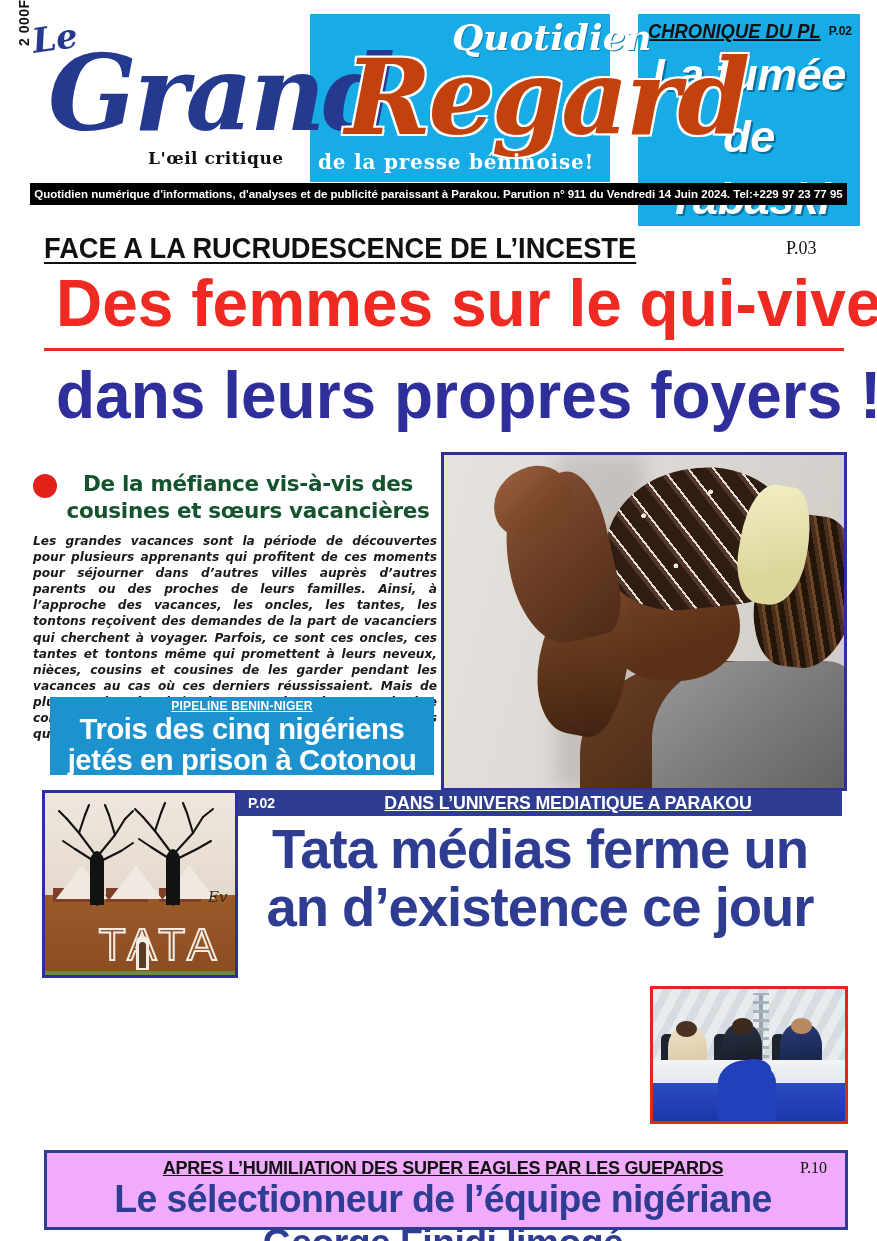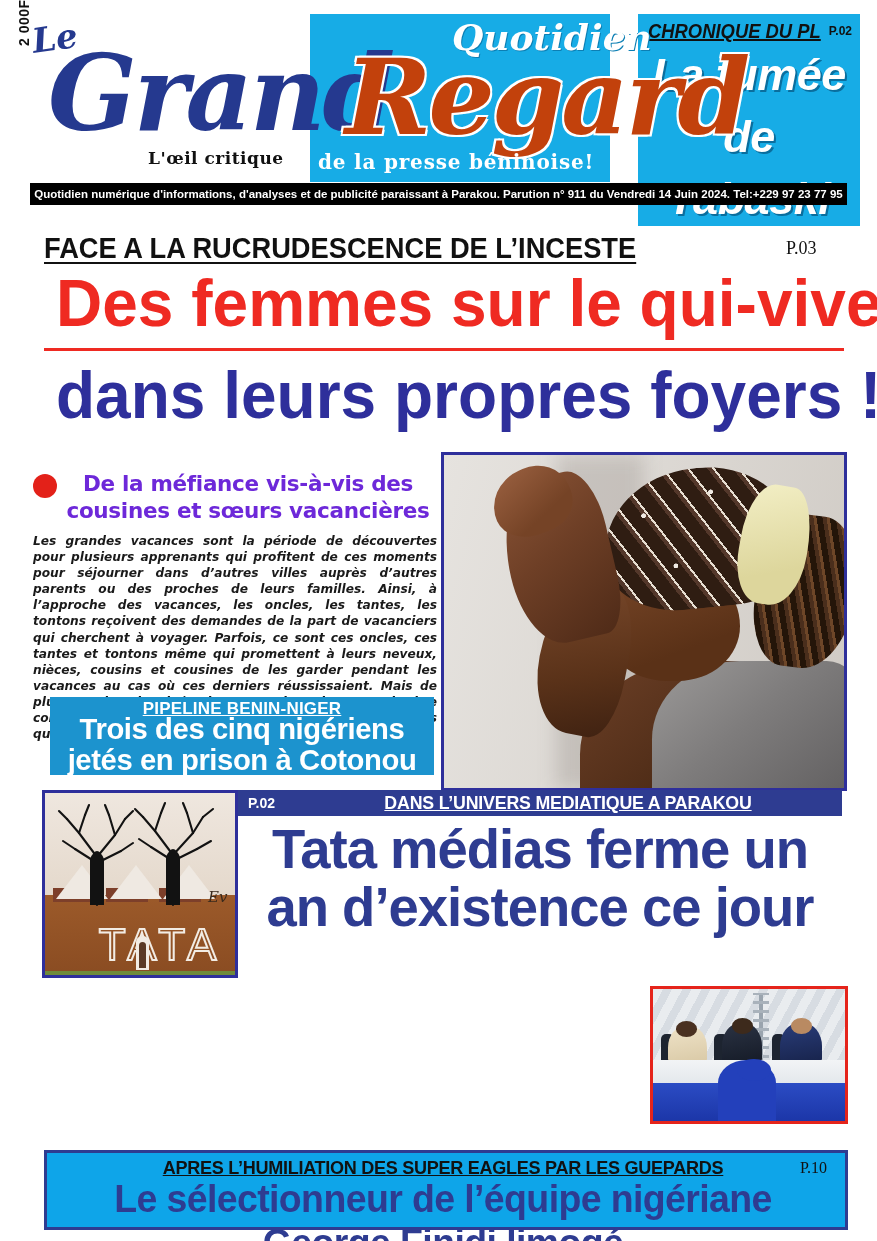--- a/index.html
+++ b/index.html
@@ -120,36 +120,36 @@
   }
 
   
   .bullet{
     position:absolute;left:33px;top:474px;width:24px;height:24px;
     border-radius:50%;background:#E32119;
   }
   .subhead{
     position:absolute;left:62px;top:470px;width:372px;
     font-family:"DejaVu Sans",sans-serif;font-weight:bold;font-size:21.5px;
-    line-height:27px;color:#6d28d9;text-align:center;letter-spacing:-.3px;
+    line-height:27px;color:#14532d;text-align:center;letter-spacing:-.3px;
   }
   .body-text{
     position:absolute;left:33px;top:533px;width:404px;
     font-family:"DejaVu Sans",sans-serif;font-style:italic;font-weight:bold;
     font-size:12.2px;line-height:16.1px;color:#1a1a1a;text-align:justify;
   }
 
   
   .pipeline{
     position:absolute;left:50px;top:697px;width:384px;height:78px;
     background:#1C93CE;
   }
   .pipeline-kicker{
     position:absolute;left:0;top:2px;width:384px;text-align:center;
-    font-family:"Liberation Sans",sans-serif;font-weight:bold;font-size:17px;
+    font-family:"Liberation Sans",sans-serif;font-weight:bold;font-size:12px;
     color:#fff;text-decoration:underline;letter-spacing:.2px;
   }
   .pipeline-title{
     position:absolute;left:0;top:16px;width:384px;text-align:center;
     font-family:"Liberation Sans",sans-serif;font-weight:bold;font-size:29.5px;
     line-height:31px;color:#ffffff;letter-spacing:-.4px;
     transform:scaleX(.99);transform-origin:center top;
   }
 
   
@@ -298,21 +298,21 @@
   .cp-p2{left:36%;width:21%;height:30%;background:linear-gradient(170deg,#2b3344 0%,#151b27 100%);}
   .cp-p2h{position:absolute;left:41%;bottom:66%;width:11%;height:12%;background:#3d2a1c;border-radius:50%;}
   .cp-p3{left:66%;width:22%;height:30%;background:linear-gradient(170deg,#2a3d7a 0%,#17234b 100%);}
   .cp-p3h{position:absolute;left:72%;bottom:66%;width:11%;height:12%;background:#b98a62;border-radius:50%;}
   .cp-chair{position:absolute;bottom:44%;height:22%;background:#1d2430;border-radius:5px 5px 0 0;}
   .cp-c1{left:4%;width:7%;} .cp-c2{left:32%;width:7%;} .cp-c3{left:62%;width:7%;}
 
   
   .sport{
     position:absolute;left:44px;top:1150px;width:798px;height:74px;
-    border:3px solid #2E3C91;background:#0ea5e9;
+    border:3px solid #2E3C91;background:#f0abfc;
   }
   .sport-kicker{
     position:absolute;left:0;top:4px;width:792px;text-align:center;
     font-family:"Liberation Sans",sans-serif;font-weight:bold;font-size:19px;
     color:#111;text-decoration:underline;letter-spacing:-.3px;
     transform:scaleX(.95);transform-origin:center top;
   }
   .sport-page{
     position:absolute;right:18px;top:6px;
     font-family:"Liberation Serif",serif;font-size:16px;color:#111;

